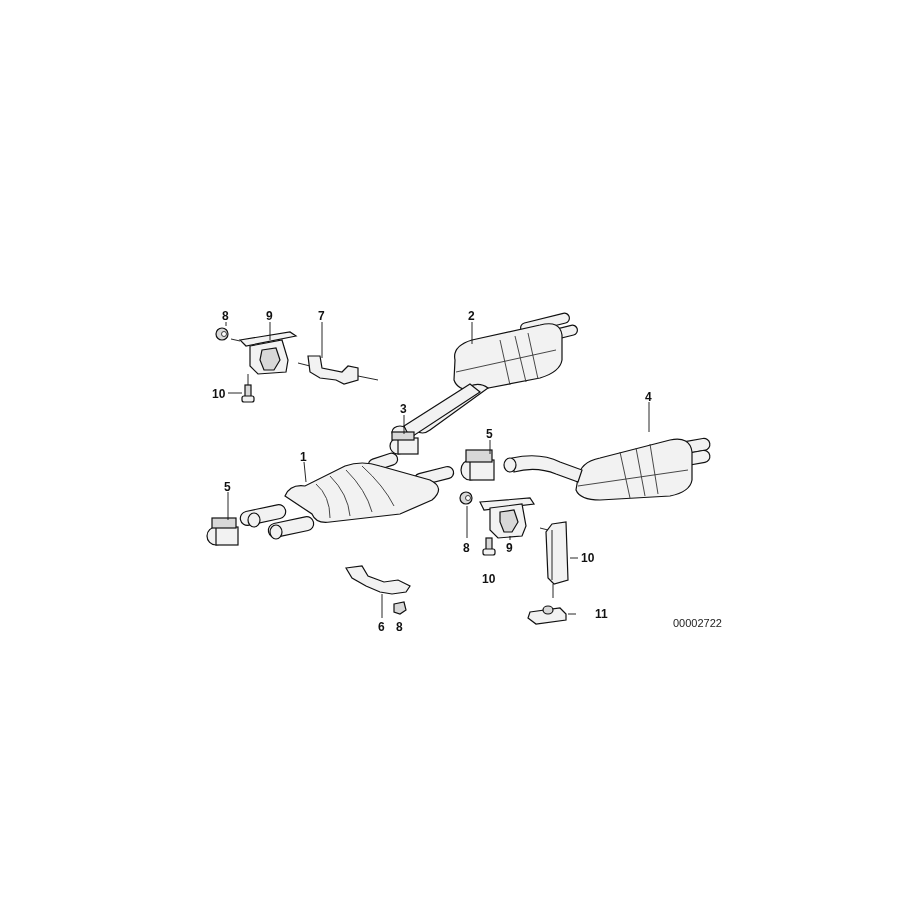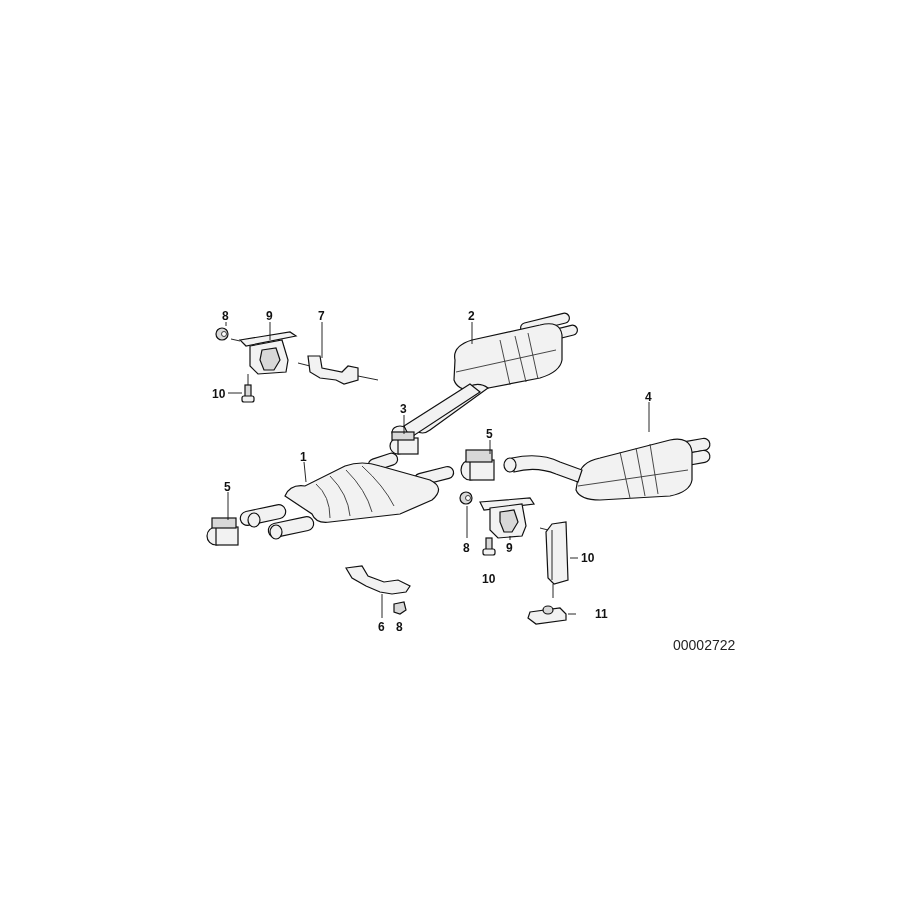--- a/index.html
+++ b/index.html
@@ -1,19 +1,19 @@
 <!DOCTYPE html>
 <html><head>
 <meta charset="utf-8">
 <style>
   html, body { margin:0; padding:0; background:#ffffff; }
   #canvas { position:relative; width:900px; height:900px; background:#ffffff; overflow:hidden; }
   svg.art { position:absolute; left:0; top:0; }
   .lbl { position:absolute; font-family:"Liberation Sans", sans-serif; font-weight:bold; font-size:12px; color:#111; line-height:12px; }
-  .ref { position:absolute; font-family:"Liberation Sans", sans-serif; font-size:14px; color:#222;margin-top:20px; }
+  .ref { position:absolute; font-family:"Liberation Sans", sans-serif; font-size:11px; color:#222; }
   .part { fill:#f2f2f2; stroke:#111; stroke-width:1.2; }
   .part2 { fill:#d8d8d8; stroke:#111; stroke-width:1.2; }
   .line { stroke:#111; stroke-width:0.9; fill:none; }
   .rib { stroke:#333; stroke-width:0.9; fill:none; }
 </style>
 </head>
 <body>
 
 <div id="canvas">
   <svg class="art" width="900" height="900" viewBox="0 0 900 900">

